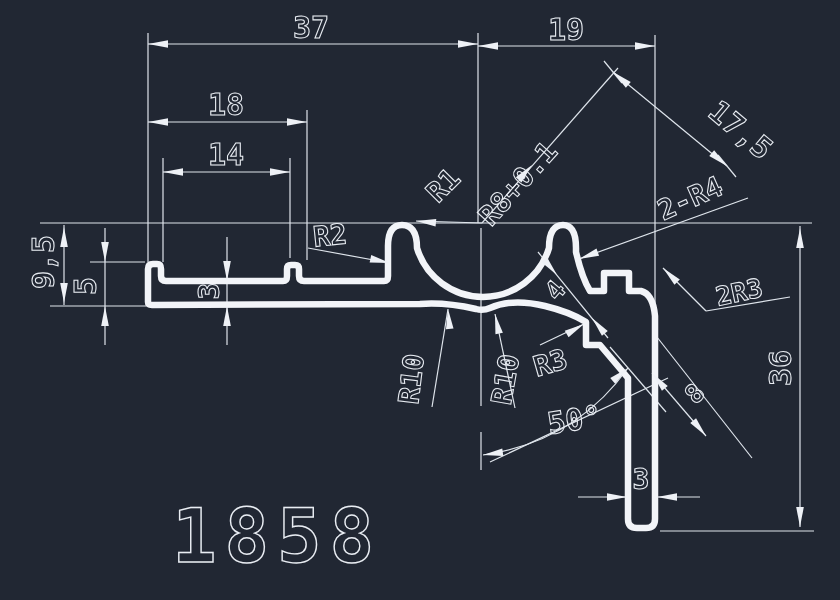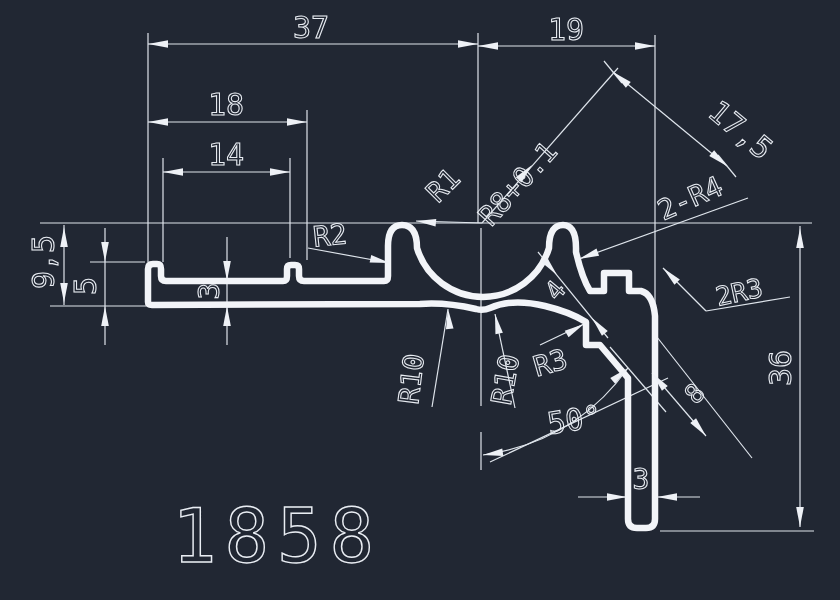--- a/index.html
+++ b/index.html
@@ -1,16 +1,16 @@
 <!DOCTYPE html>
 <html><head>
 <meta charset="utf-8">
 <style>
   html,body{margin:0;padding:0;background:#212733;width:840px;height:600px;overflow:hidden;}
-  .viewport{width:840px;height:600px;position:relative;}
+  .viewport{width:840px;height:600px;position:relative;font-weight:bold;}
   svg{display:block;}
   text{font-family:"DejaVu Sans Mono","Liberation Mono",monospace;fill:none;stroke:#e9edf3;stroke-width:1.05;text-anchor:middle;}
   .thin{stroke:#dfe5ec;stroke-width:1.2;fill:none;}
   .profile{stroke:#f2f4f8;stroke-width:6.5;fill:none;stroke-linejoin:round;stroke-linecap:round;}
   .arrow{fill:#eef1f6;stroke:none;}
   .partnum{stroke-width:1.4;letter-spacing:8px;}
 </style>
 </head>
 <body>
 

